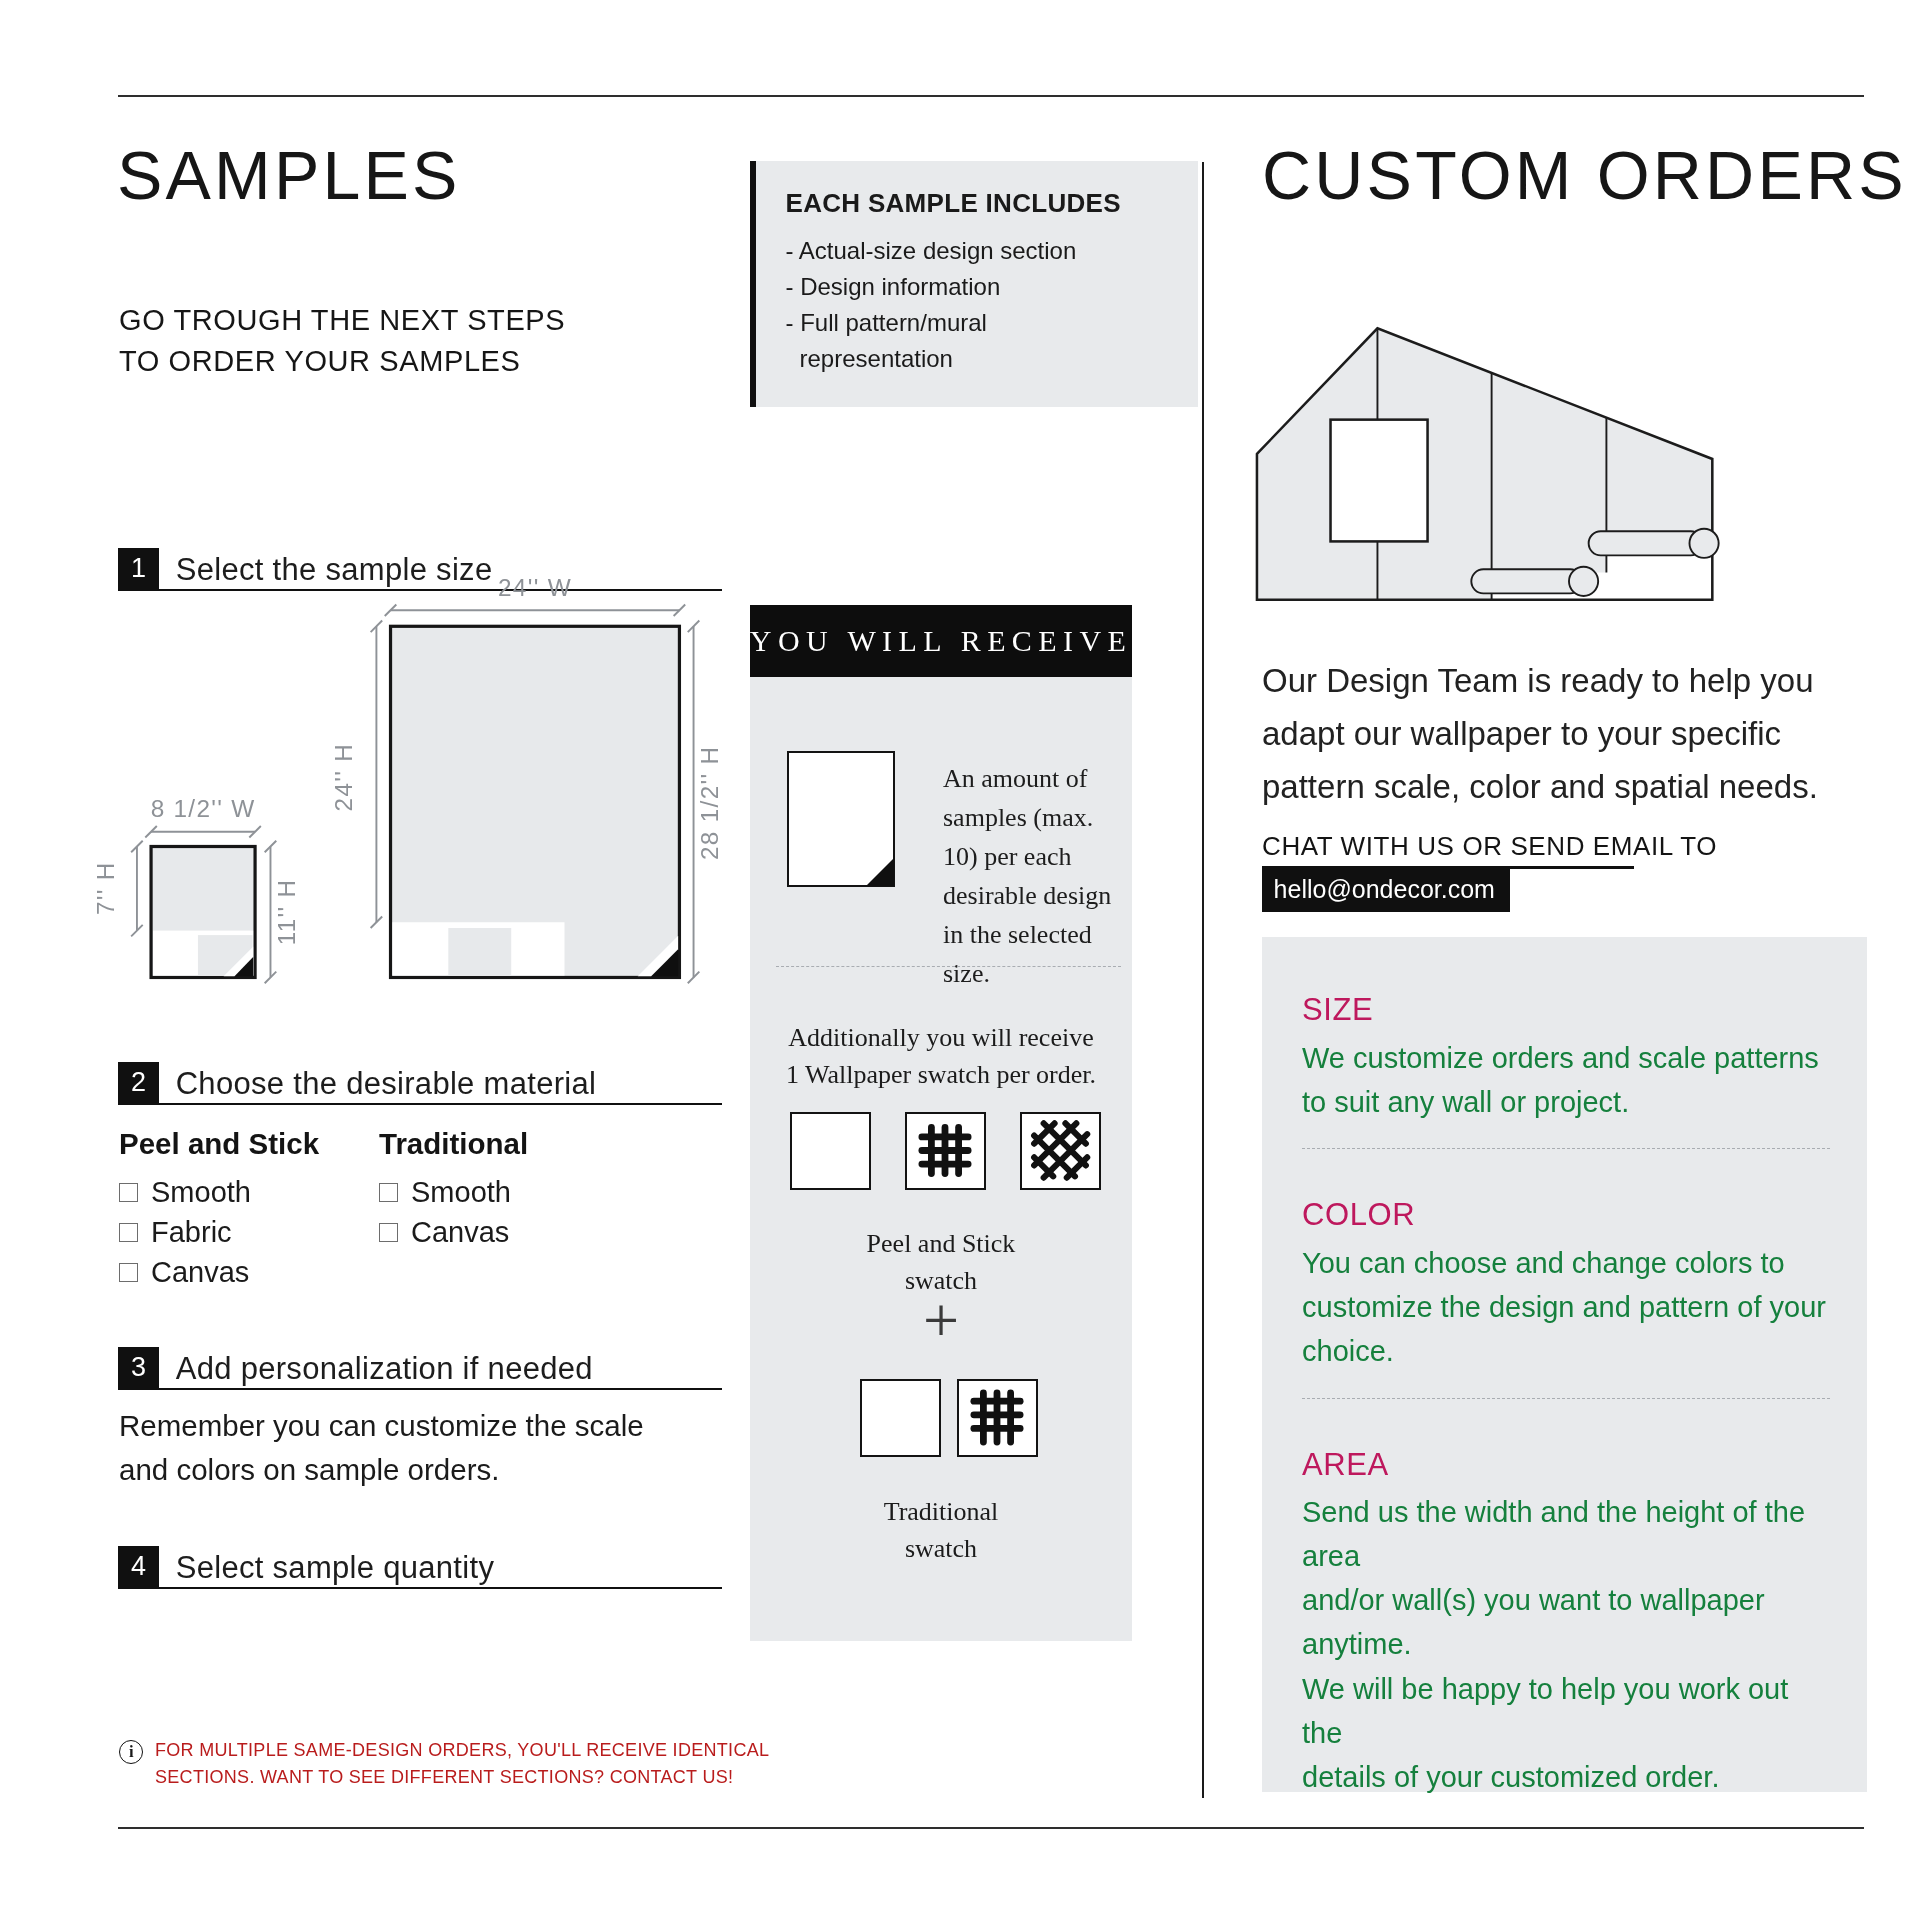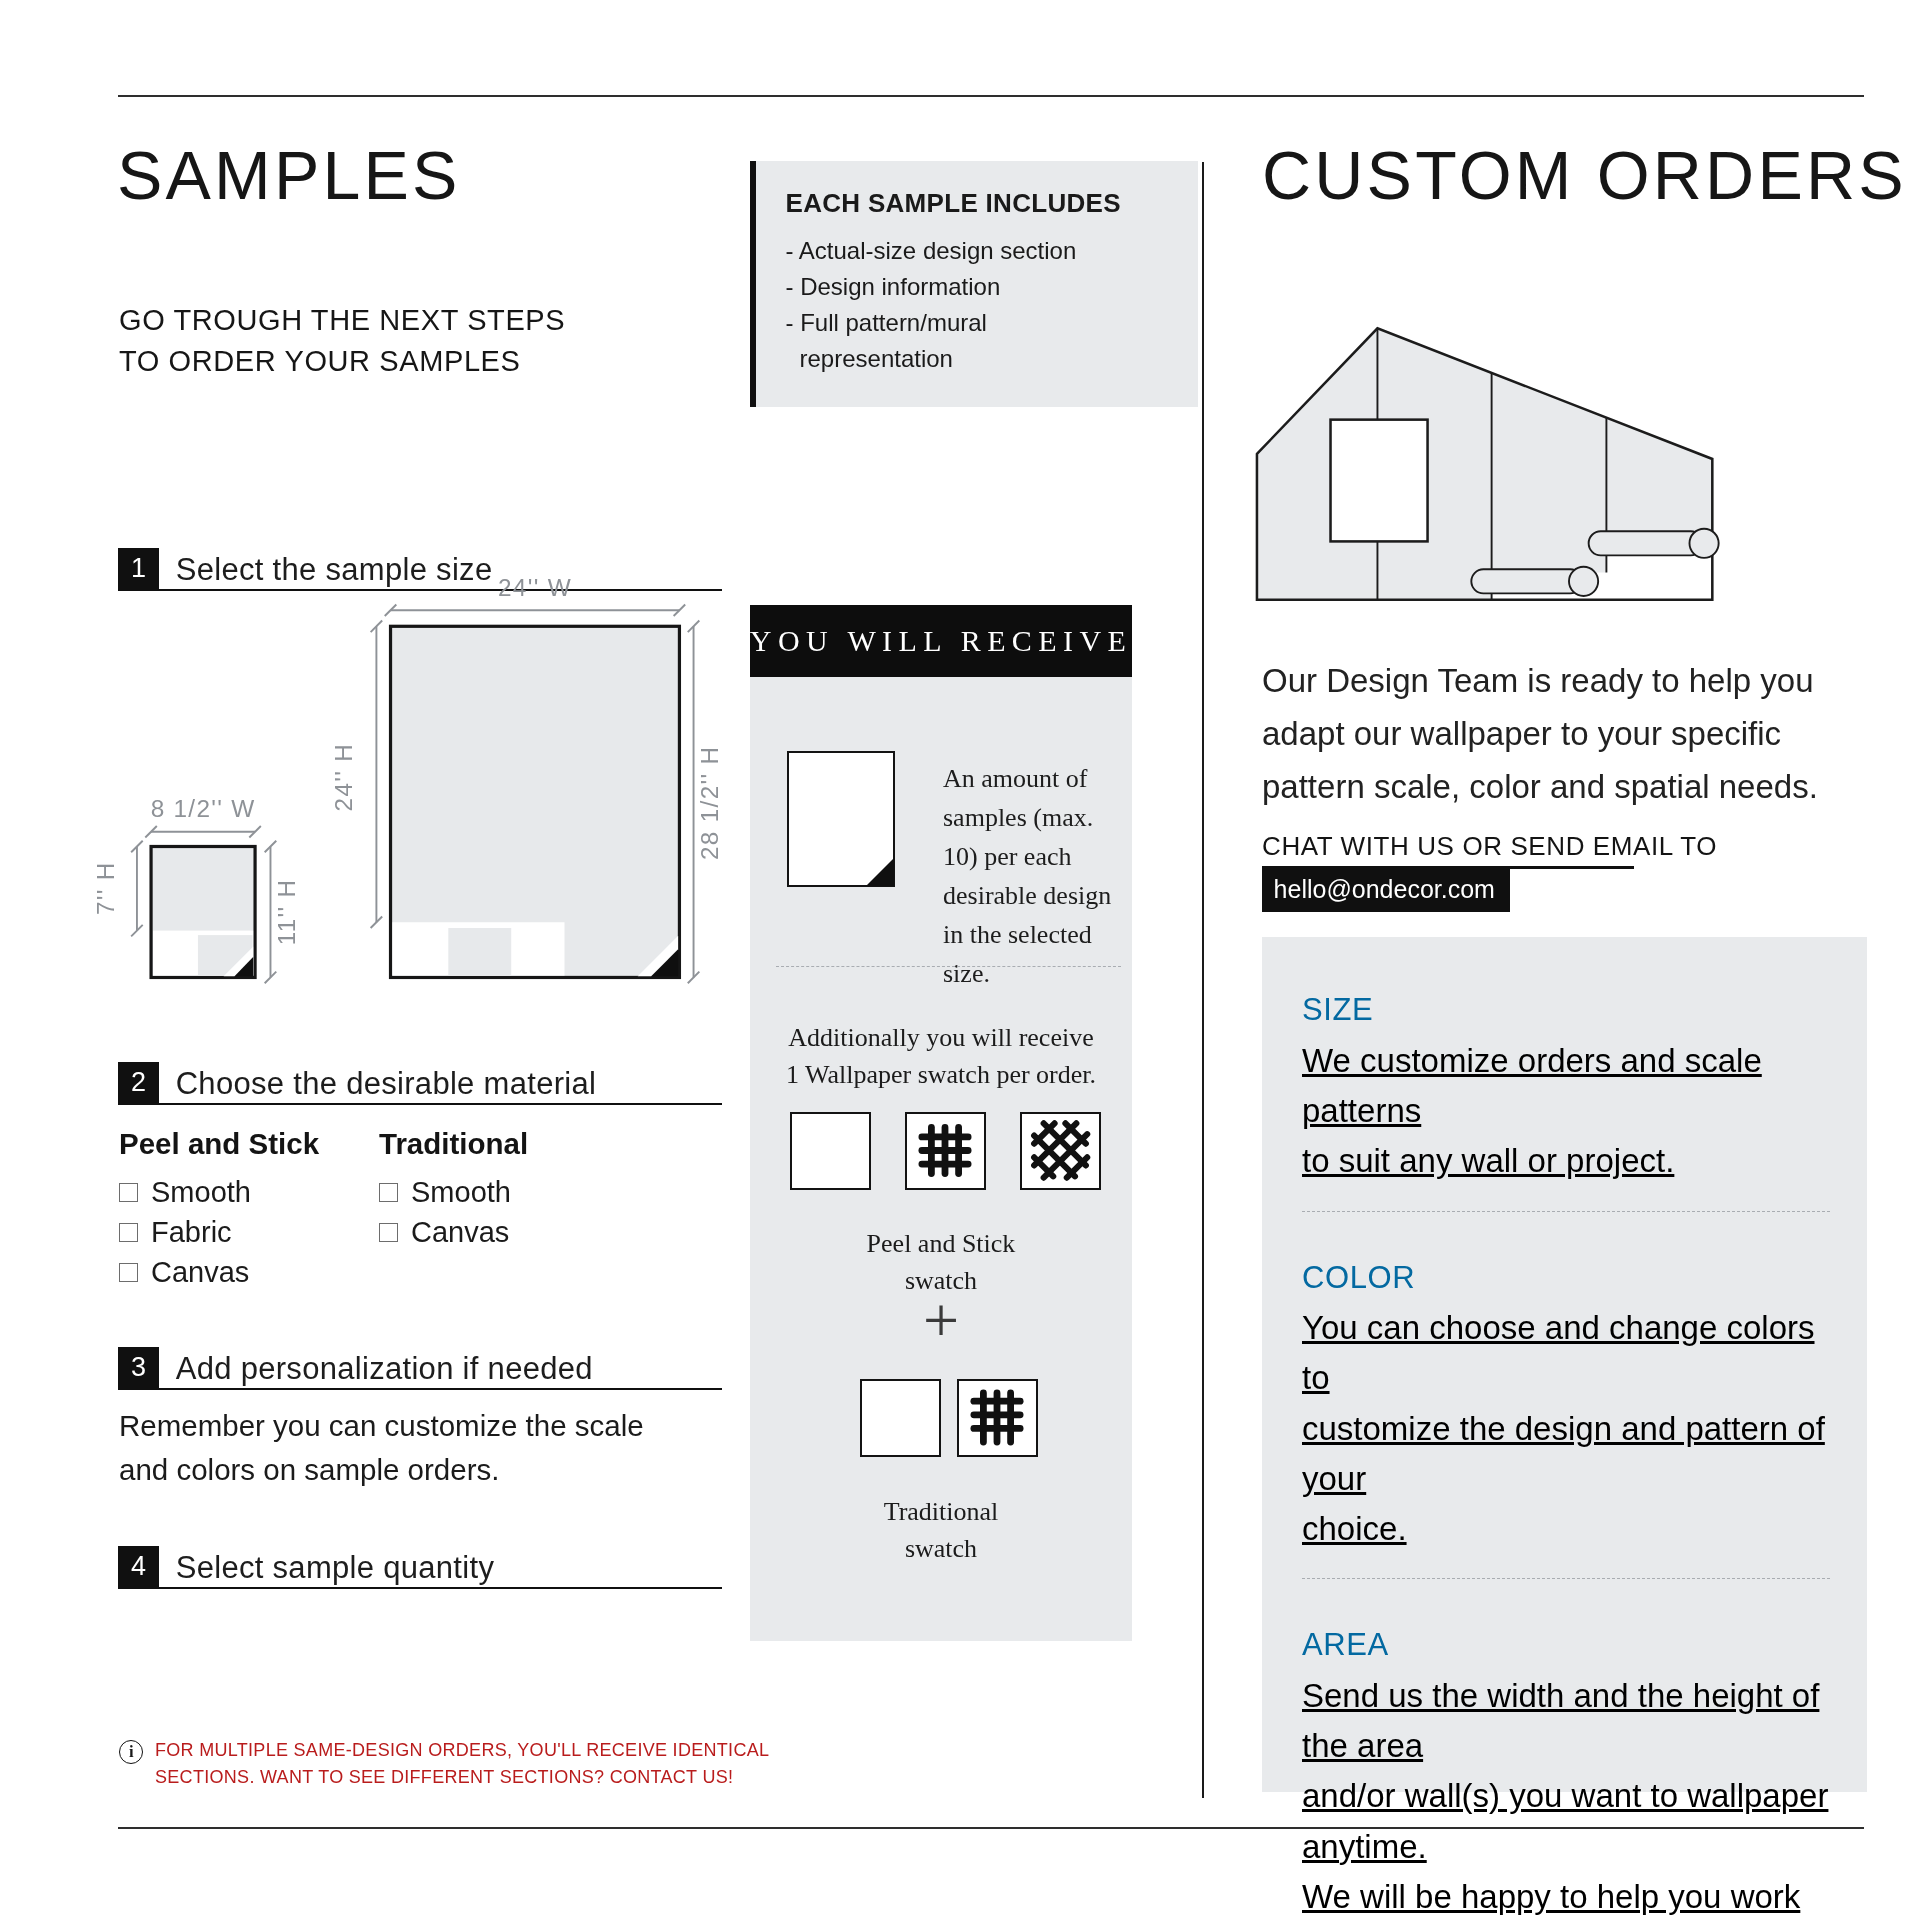--- a/index.html
+++ b/index.html
@@ -59,22 +59,22 @@
   .receive-text{font-size:26px;line-height:1.5;color:#1d1d1d;}
   .center-caption{width:100%;text-align:center;font-size:26px;line-height:1.42;color:#1b1b1b;}
   .dashed{border-top:1.9px dashed var(--dash);}
   .plus{width:100%;text-align:center;font-size:64px;font-weight:100;color:#3a3a3a;line-height:1;}
 
   
   .design-text{font-size:33px;font-weight:300;line-height:1.6;color:#222222;white-space:nowrap;}
   .chat-label{font-size:26px;letter-spacing:0.6px;color:#141414;white-space:nowrap;}
   .email-box{background:#101010;color:#ffffff;font-size:25px;padding:6.4px 15.4px 7.7px 11.6px;display:inline-block;}
   .right-panel{left:1234px;top:937px;width:605px;height:855px;background:var(--panel-bg);padding:33px 37px 26px 40px;display:flex;flex-direction:column;}
-  .rp-heading{font-size:31px;letter-spacing:0.6px;color:#0369a1;margin-top:22px;margin-bottom:7.7px;font-weight:400;}
-  .rp-text{font-size:33px;line-height:1.52;color:#000000;text-decoration:underline;}
+  .rp-heading{font-size:31px;letter-spacing:0.6px;color:#be185d;margin-top:22px;margin-bottom:7.7px;font-weight:400;}
+  .rp-text{font-size:29px;line-height:1.52;color:#15803d;}
   .rp-div{border-top:1.9px dashed var(--dash);margin:24.4px 0 26px 0;}
 
   .dim-text{font-size:38px;fill:var(--dim);letter-spacing:2px;font-family:"Liberation Sans",sans-serif;}
 </style>
 </head>
 <body>
 
 <div id="canvas">
 
   <div class="abs rule-h" style="left:90px;top:95px;width:1746px;"></div>

